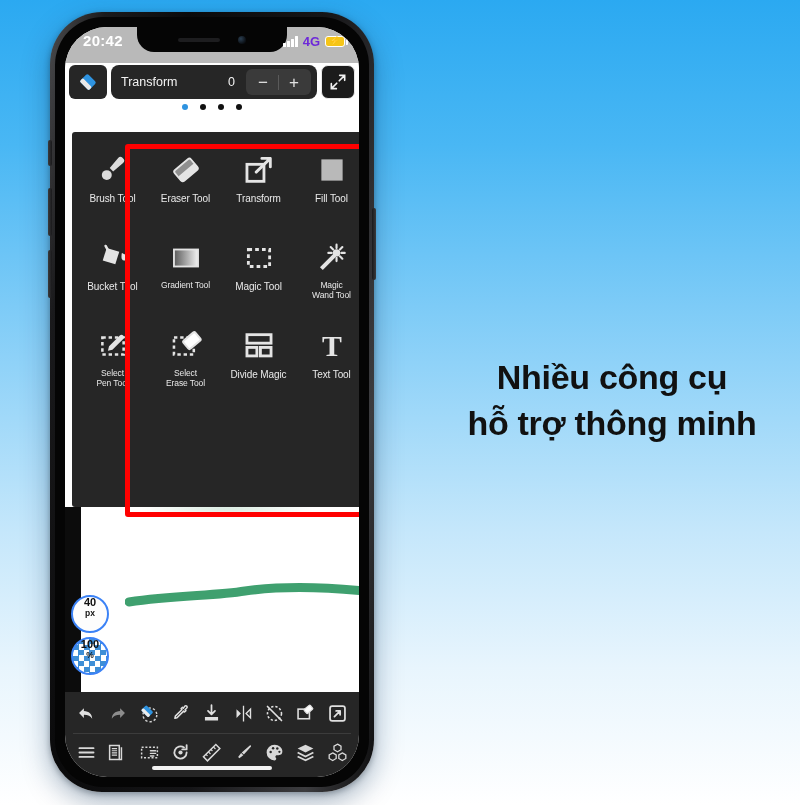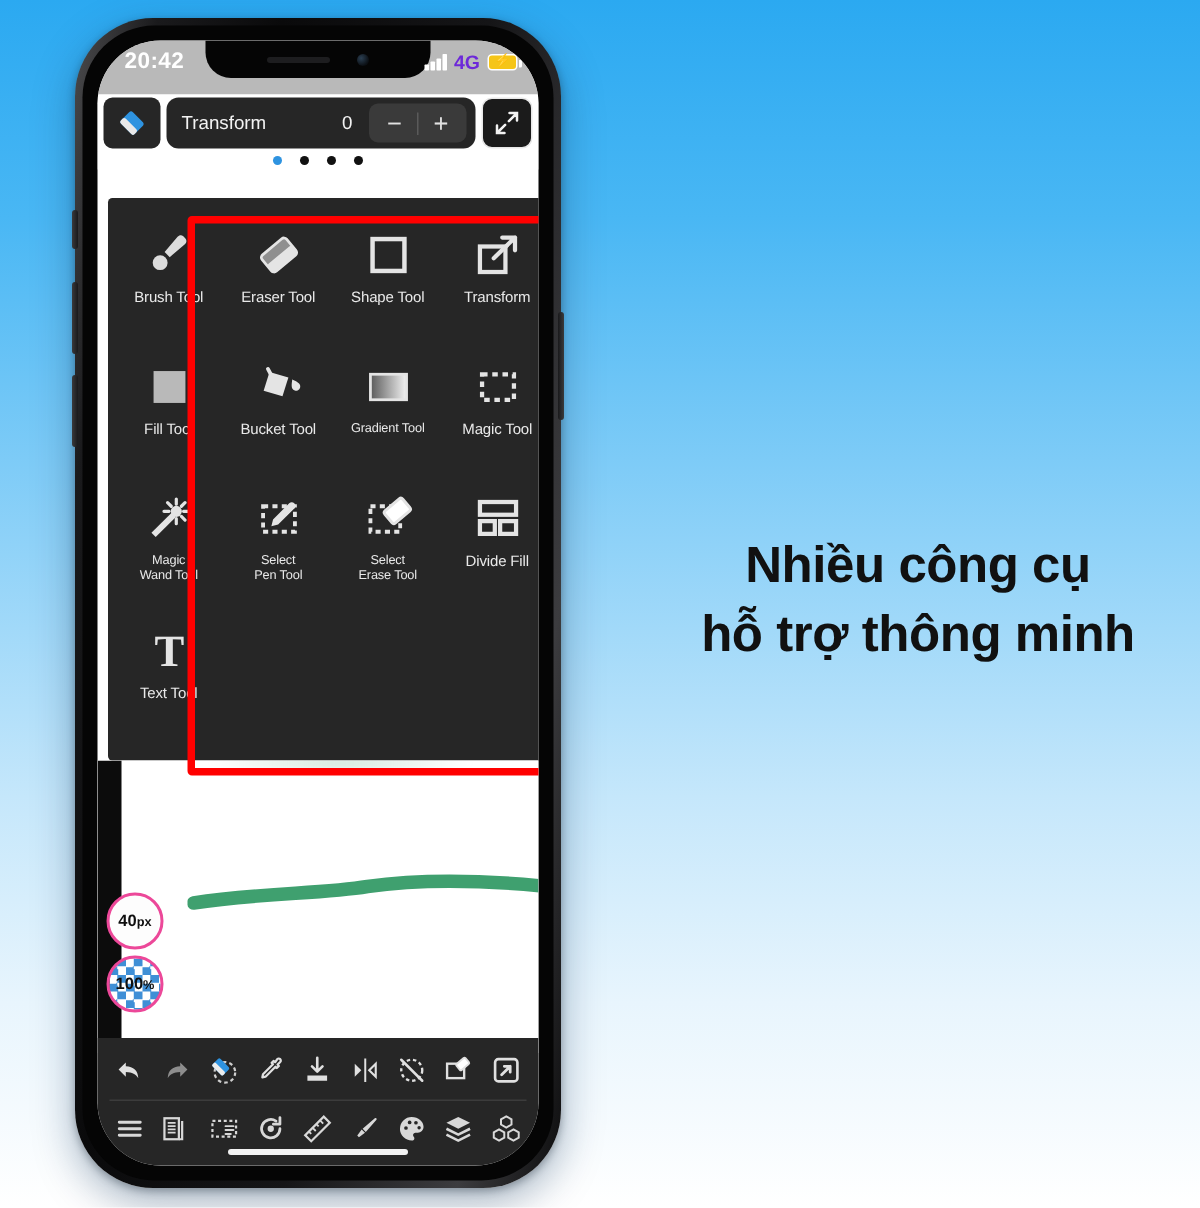--- a/index.html
+++ b/index.html
@@ -145,22 +145,22 @@
   #green-stroke{ position:absolute; left:60px; top:75px; }
   #ghost-stroke{
     position:absolute; left:72px; top:-5px; width:180px; height:14px;
     background:radial-gradient(ellipse at center, rgba(120,185,150,.35), rgba(255,255,255,0) 70%);
     filter:blur(2px);
   }
 
   
   .badge{
     position:absolute; left:6px; border-radius:50%;
-    display:flex; flex-direction:row; align-items:center; justify-content:center;
-    border:2px solid #ec4899; cursor:pointer;
+    display:flex; flex-direction:column; align-items:center; 
+    border:2px solid #3b82f6; cursor:pointer;
   }
   #badge-size{
     top:88px; width:38px; height:38px; background:#fdfdfd;
   }
   #badge-opacity{
     top:130px; width:38px; height:38px;
     background:
       repeating-conic-gradient(#3f8fd6 0 25%, #ffffff 0 50%) 0 0/11px 11px;
   }
   .badge-num{ font-size:11px; font-weight:700; color:#101010; line-height:1; }
@@ -274,28 +274,20 @@
               <g transform="rotate(-40 12 12)">
                 <rect x="4.5" y="7" width="15" height="10" rx="1.6" fill="#8f8f8f"></rect>
                 <rect x="4.5" y="12" width="15" height="5" rx="1.2" fill="#e4e4e4"></rect>
                 <rect x="4.5" y="7" width="15" height="10" rx="1.6" fill="none" stroke="#e4e4e4" stroke-width="1.3"></rect>
               </g>
             </svg>
           </span>
           <span class="tool-label">Eraser Tool</span>
         </div>
 
-        <div class="tool-cell">
-          <span class="tool-icon">
-            <svg width="34" height="34" viewBox="0 0 24 24">
-              <rect x="4.5" y="4.5" width="15" height="15" fill="none" stroke="#e4e4e4" stroke-width="2.1"></rect>
-            </svg>
-          </span>
-          <span class="tool-label">Shape Tool</span>
-        </div>
 
 
         <div class="tool-cell">
           <span class="tool-icon">
             <svg width="34" height="34" viewBox="0 0 24 24">
               <rect x="3.5" y="8" width="12" height="12" fill="none" stroke="#e4e4e4" stroke-width="2"></rect>
               <path d="M10 13.5L20 3.8M20 3.8h-6M20 3.8v6" stroke="#e4e4e4" stroke-width="2" fill="none" stroke-linecap="round" stroke-linejoin="round"></path>
             </svg>
           </span>
           <span class="tool-label">Transform</span>
@@ -384,21 +376,21 @@
         </div>
 
         <div class="tool-cell">
           <span class="tool-icon">
             <svg width="34" height="34" viewBox="0 0 24 24">
               <rect x="3.5" y="4" width="17" height="6" fill="none" stroke="#e4e4e4" stroke-width="2"></rect>
               <rect x="3.5" y="13" width="7" height="6" fill="none" stroke="#e4e4e4" stroke-width="2"></rect>
               <rect x="13" y="13" width="7.5" height="6" fill="none" stroke="#e4e4e4" stroke-width="2"></rect>
             </svg>
           </span>
-          <span class="tool-label">Divide Fill</span>
+          <span class="tool-label">Divide Magic</span>
         </div>
 
 
         <div class="tool-cell">
           <span class="tool-icon">
             <svg width="34" height="34" viewBox="0 0 24 24">
               <text x="12" y="19" text-anchor="middle" font-family="'Liberation Serif',serif" font-size="21" font-weight="700" fill="#e4e4e4">T</text>
             </svg>
           </span>
           <span class="tool-label">Text Tool</span>

